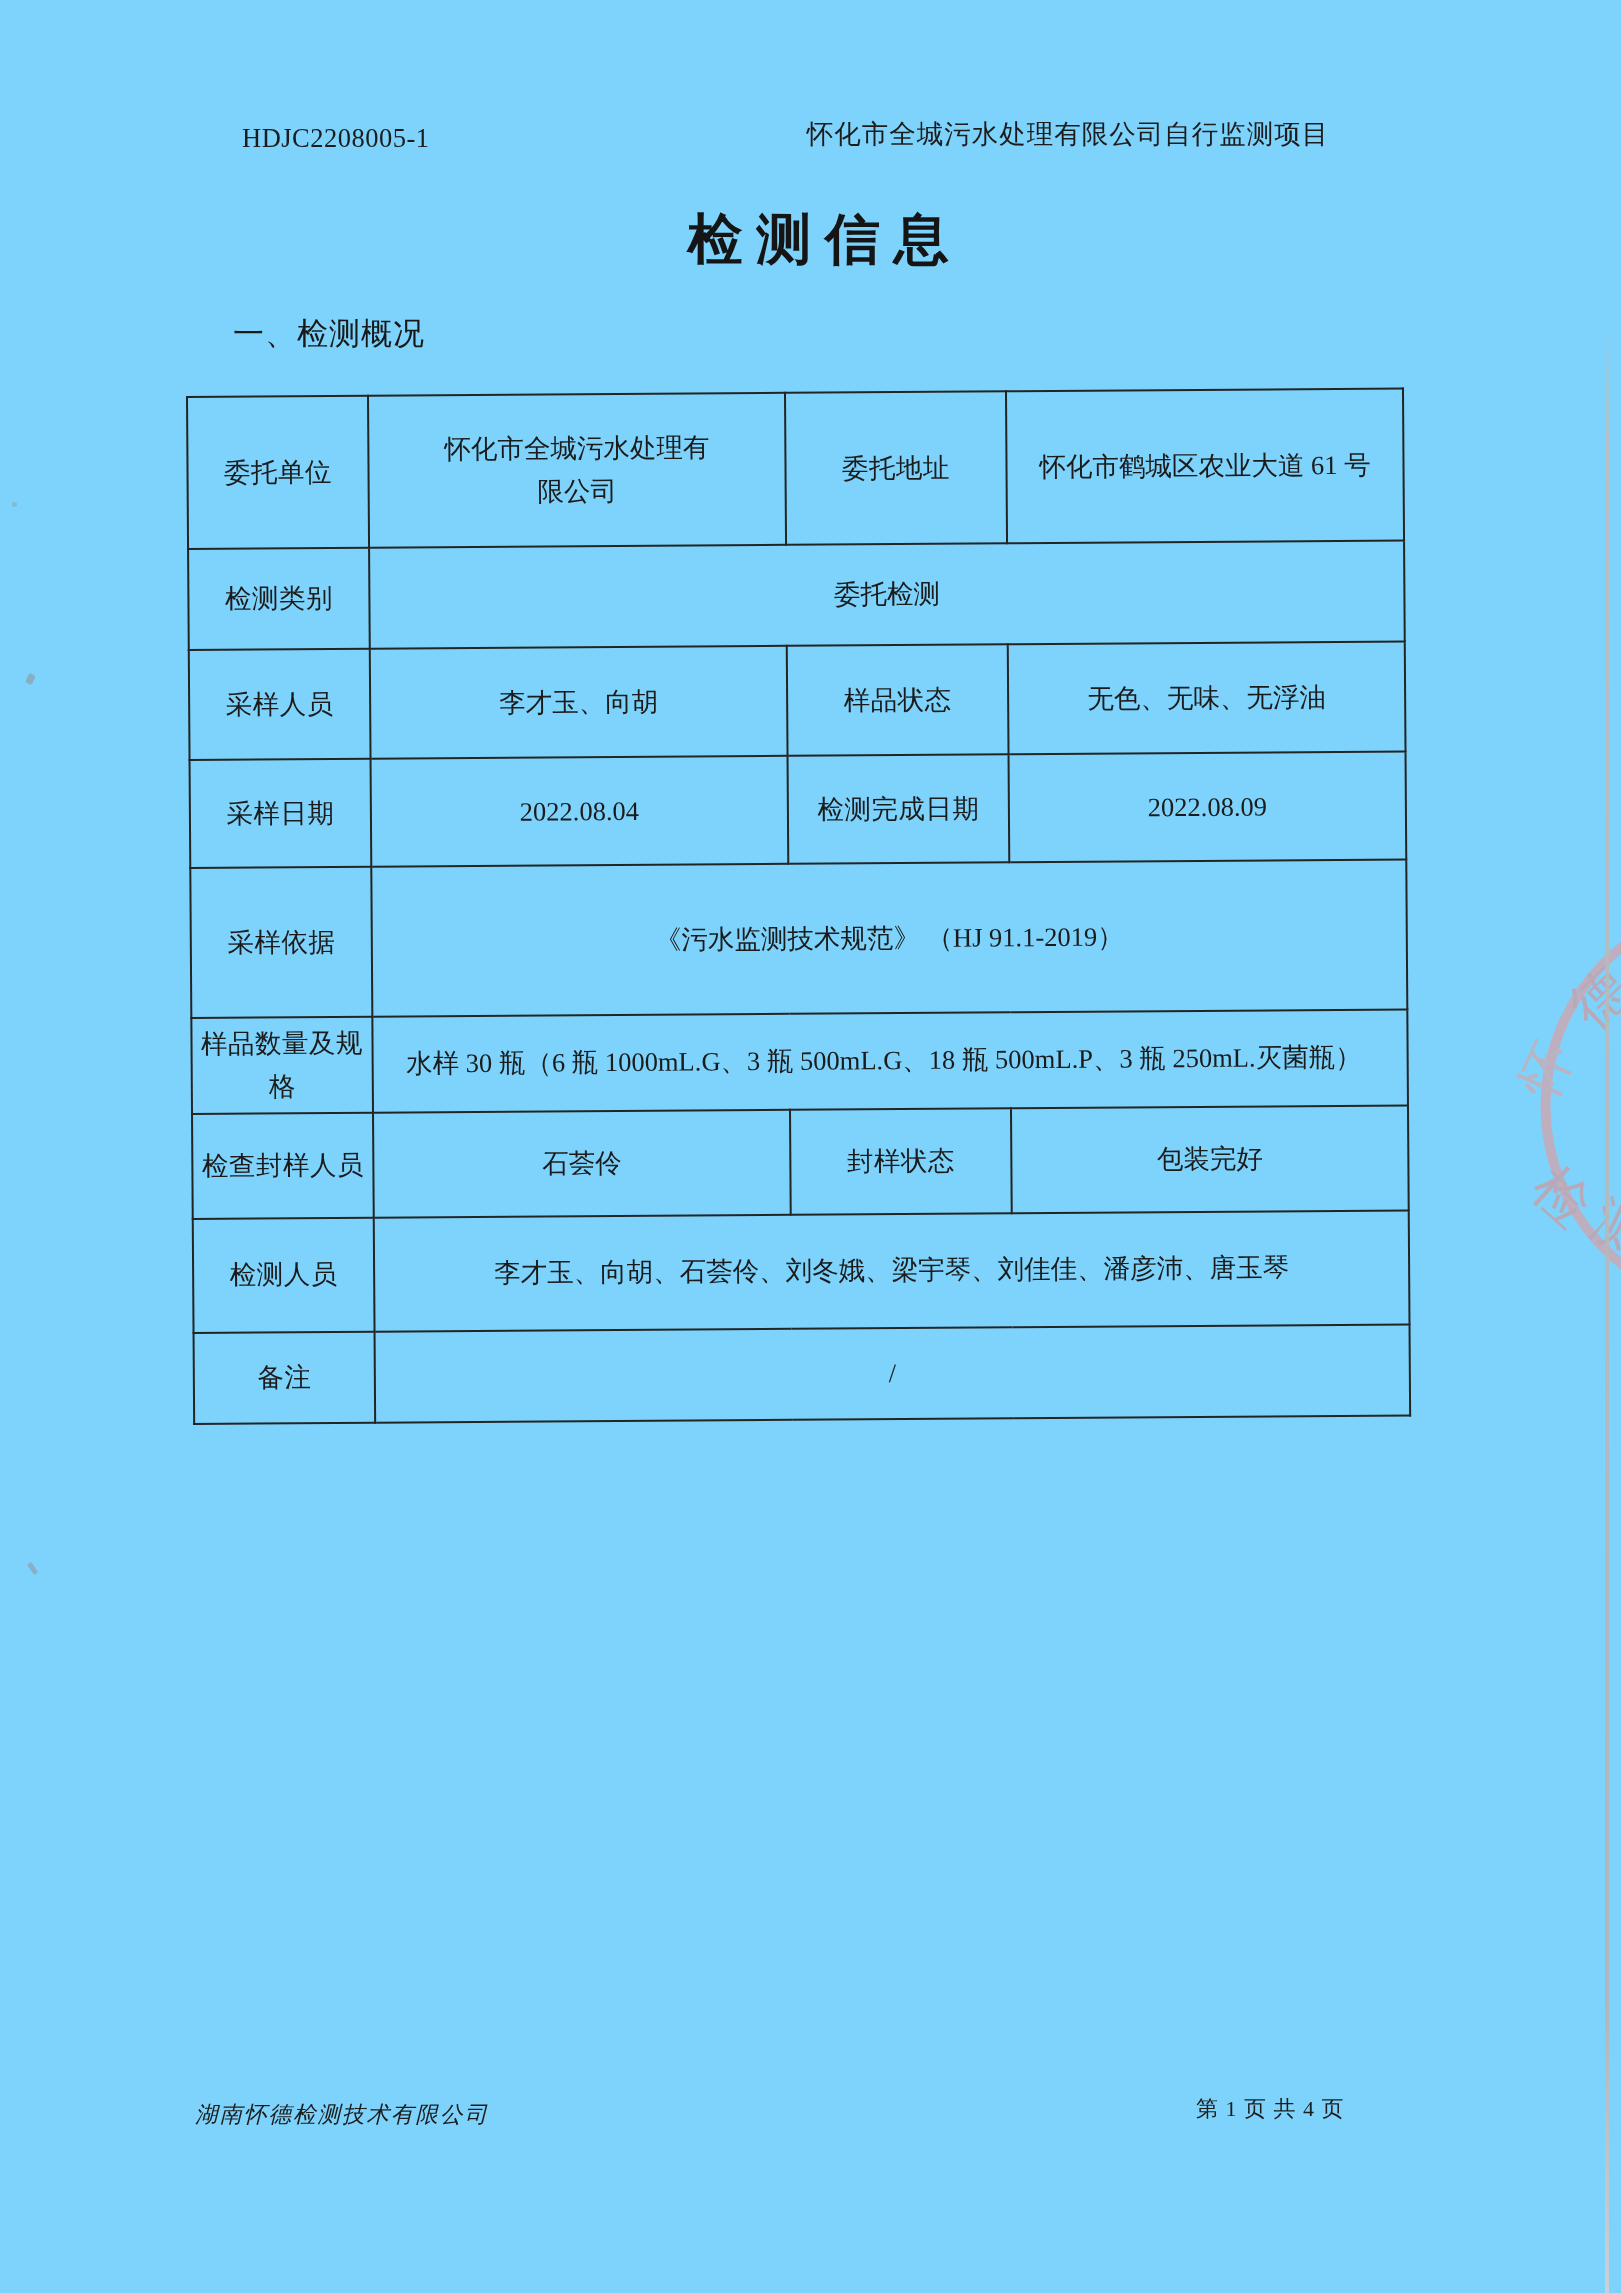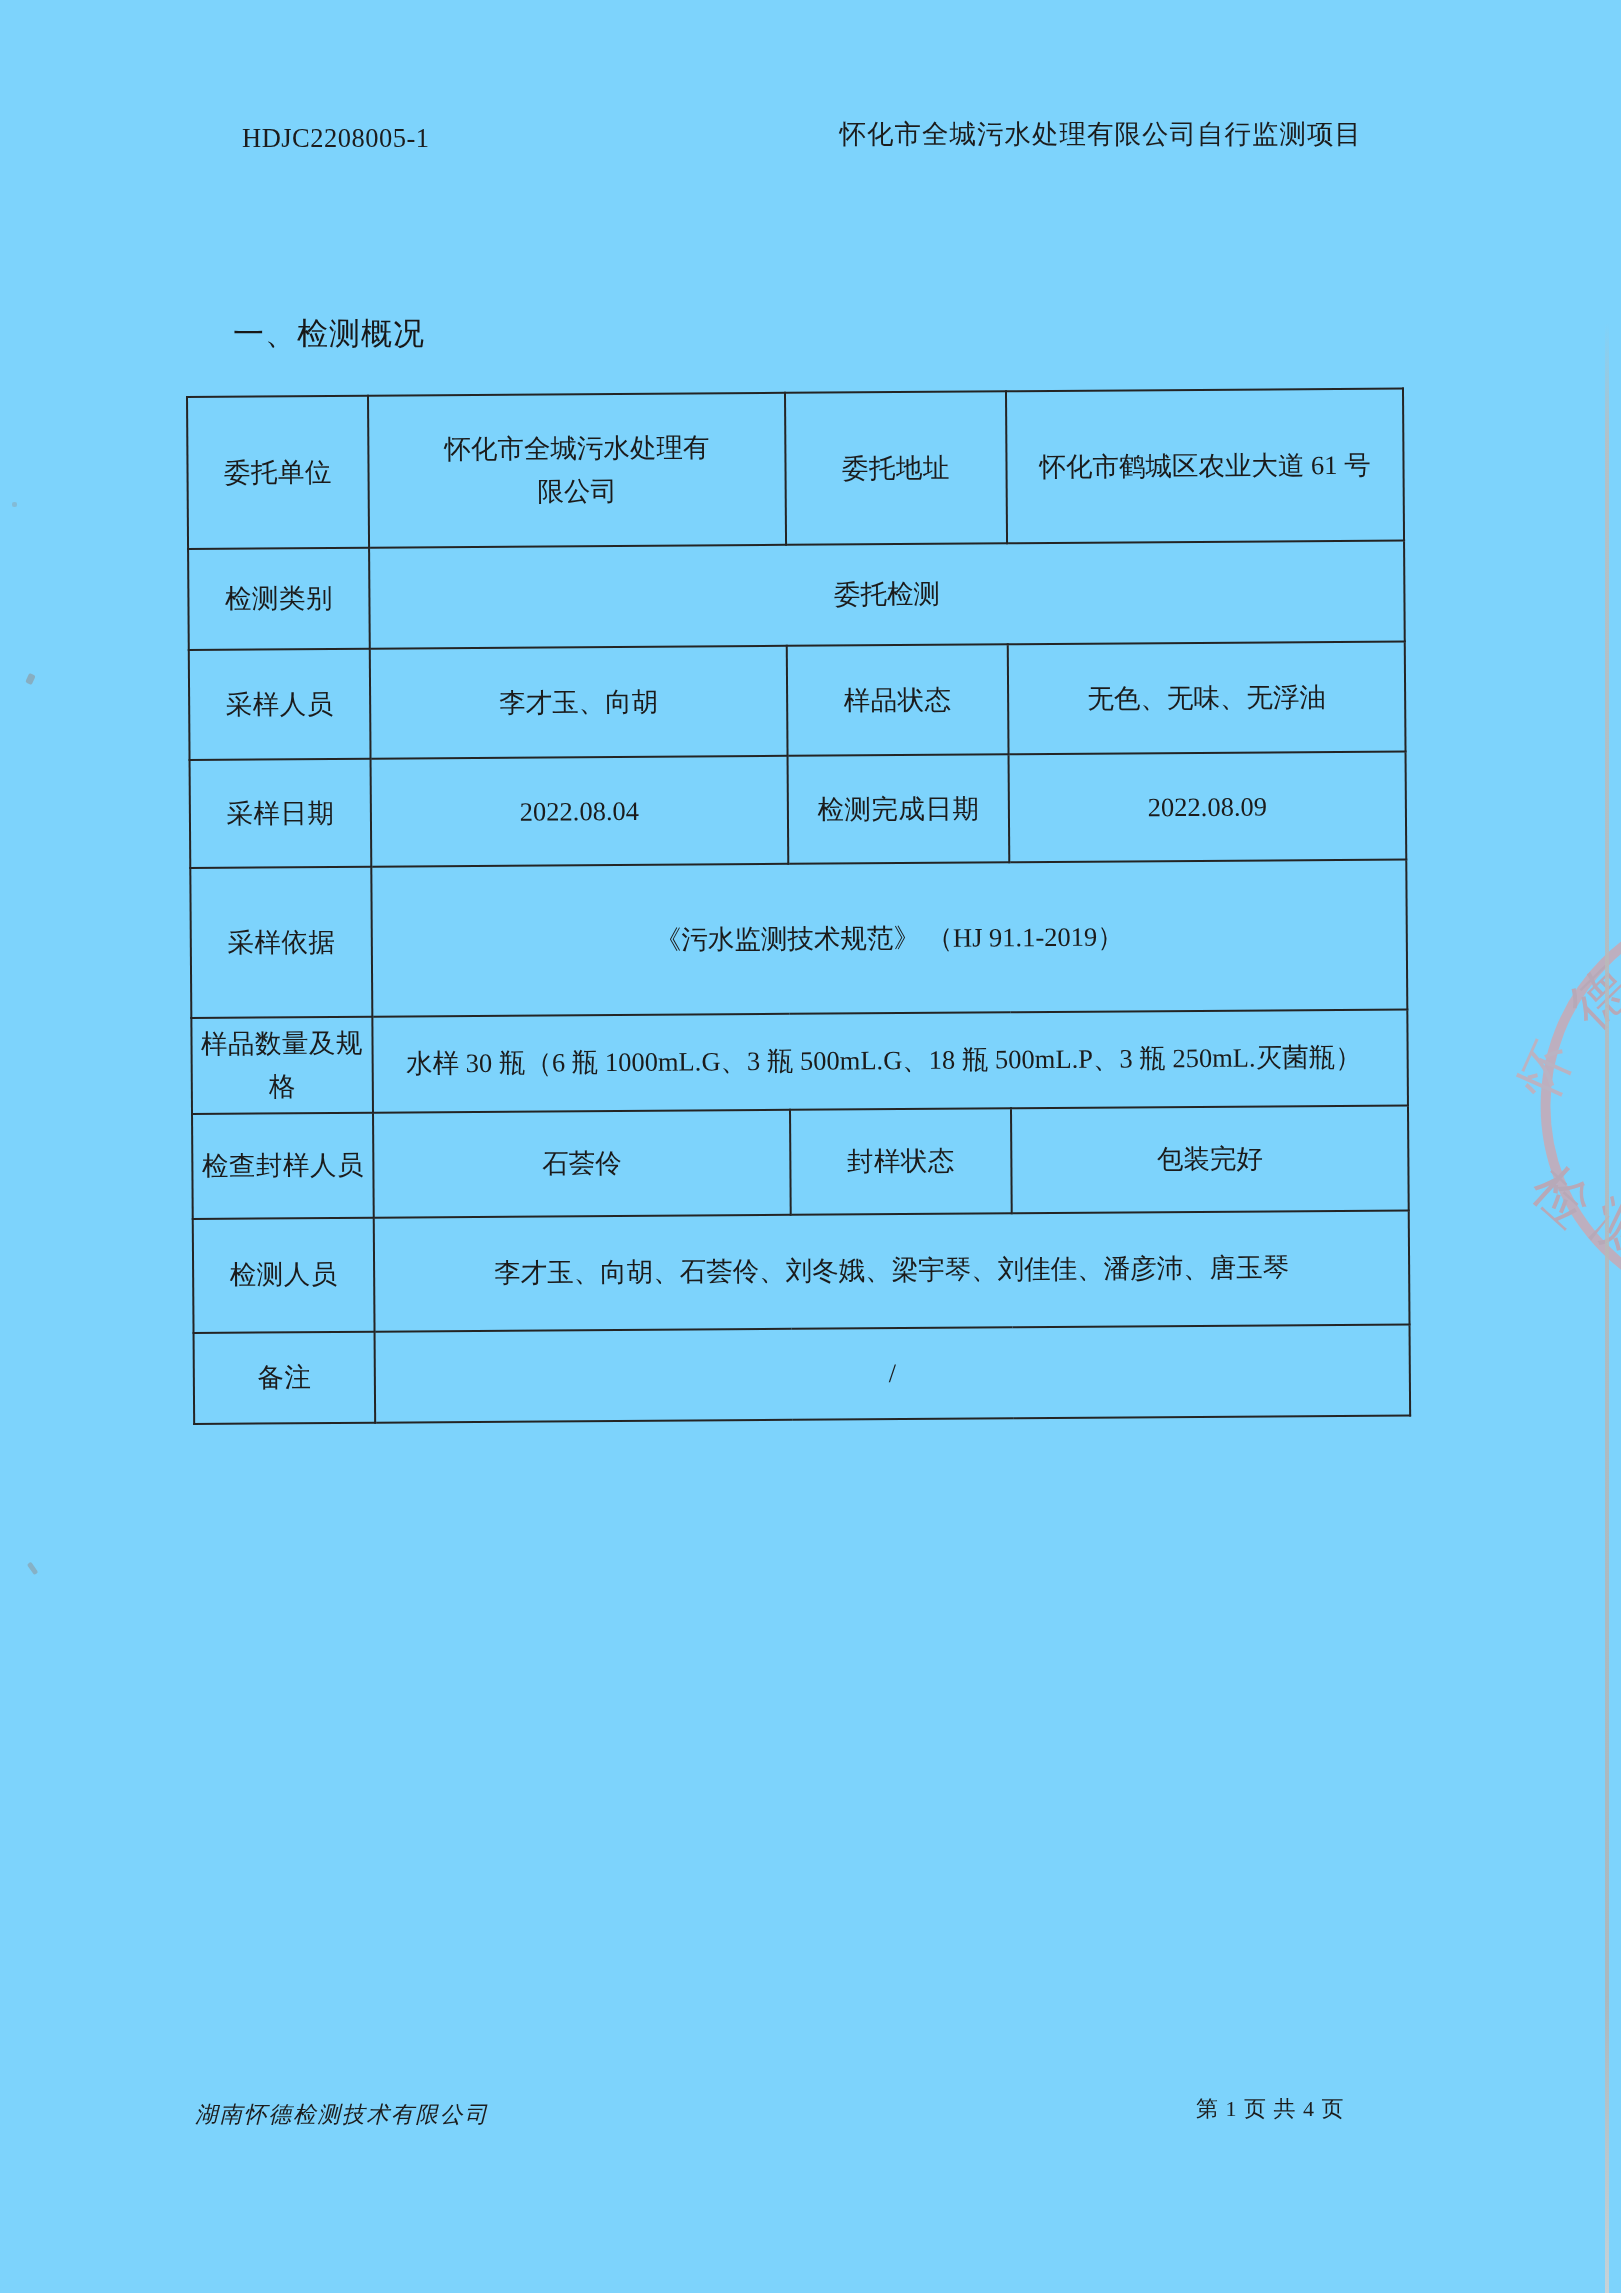--- a/index.html
+++ b/index.html
@@ -6,21 +6,21 @@
   .page{
     position:relative;
     width:1621px;height:2294px;
     background:#7dd3fc;
     overflow:hidden;
     font-family:"Liberation Serif","DejaVu Serif",serif;
     color:#1c1c1c;
   }
   
   .doc-no{position:absolute;left:242px;top:123px;font-size:26.5px;letter-spacing:0.5px;}
-  .project-title{position:absolute;left:774px;top:116px;width:588px;text-align:right;font-size:26.5px;letter-spacing:1px;}
+  .project-title{position:absolute;left:774px;top:116px;width:588px;text-align:center;font-size:26.5px;letter-spacing:1px;}
   
   .doc-title{position:absolute;left:0;top:203px;width:1621px;text-align:center;font-size:55px;font-weight:700;letter-spacing:13.7px;text-indent:29px;color:#151515;}
   
   .section-heading{position:absolute;left:233px;top:313px;font-size:31px;letter-spacing:1px;color:#181818;}
   
   .table-wrap{position:absolute;left:186px;top:396px;transform:rotate(-0.4deg);transform-origin:0 0;}
   table.overview{border-collapse:collapse;table-layout:fixed;width:1215px;border:2.9px solid #1f1f1f;}
   table.overview td{
     border:2px solid #242424;
     text-align:center;vertical-align:middle;
@@ -50,20 +50,21 @@
   .speck3{left:11.8px;top:502px;width:4.9px;height:4.9px;opacity:.35;}
 </style>
 </head>
 <body>
 
 <div class="page">
 
   <div class="doc-no">HDJC2208005-1</div>
   <div class="project-title">怀化市全城污水处理有限公司自行监测项目</div>
 
+  <div class="doc-title">检测信息</div>
 
   <div class="section-heading">一、检测概况</div>
 
   <div class="table-wrap">
     <table class="overview">
       <colgroup>
         <col style="width:181px">
           <col style="width:417px">
           <col style="width:221px">
           <col style="width:397px">

